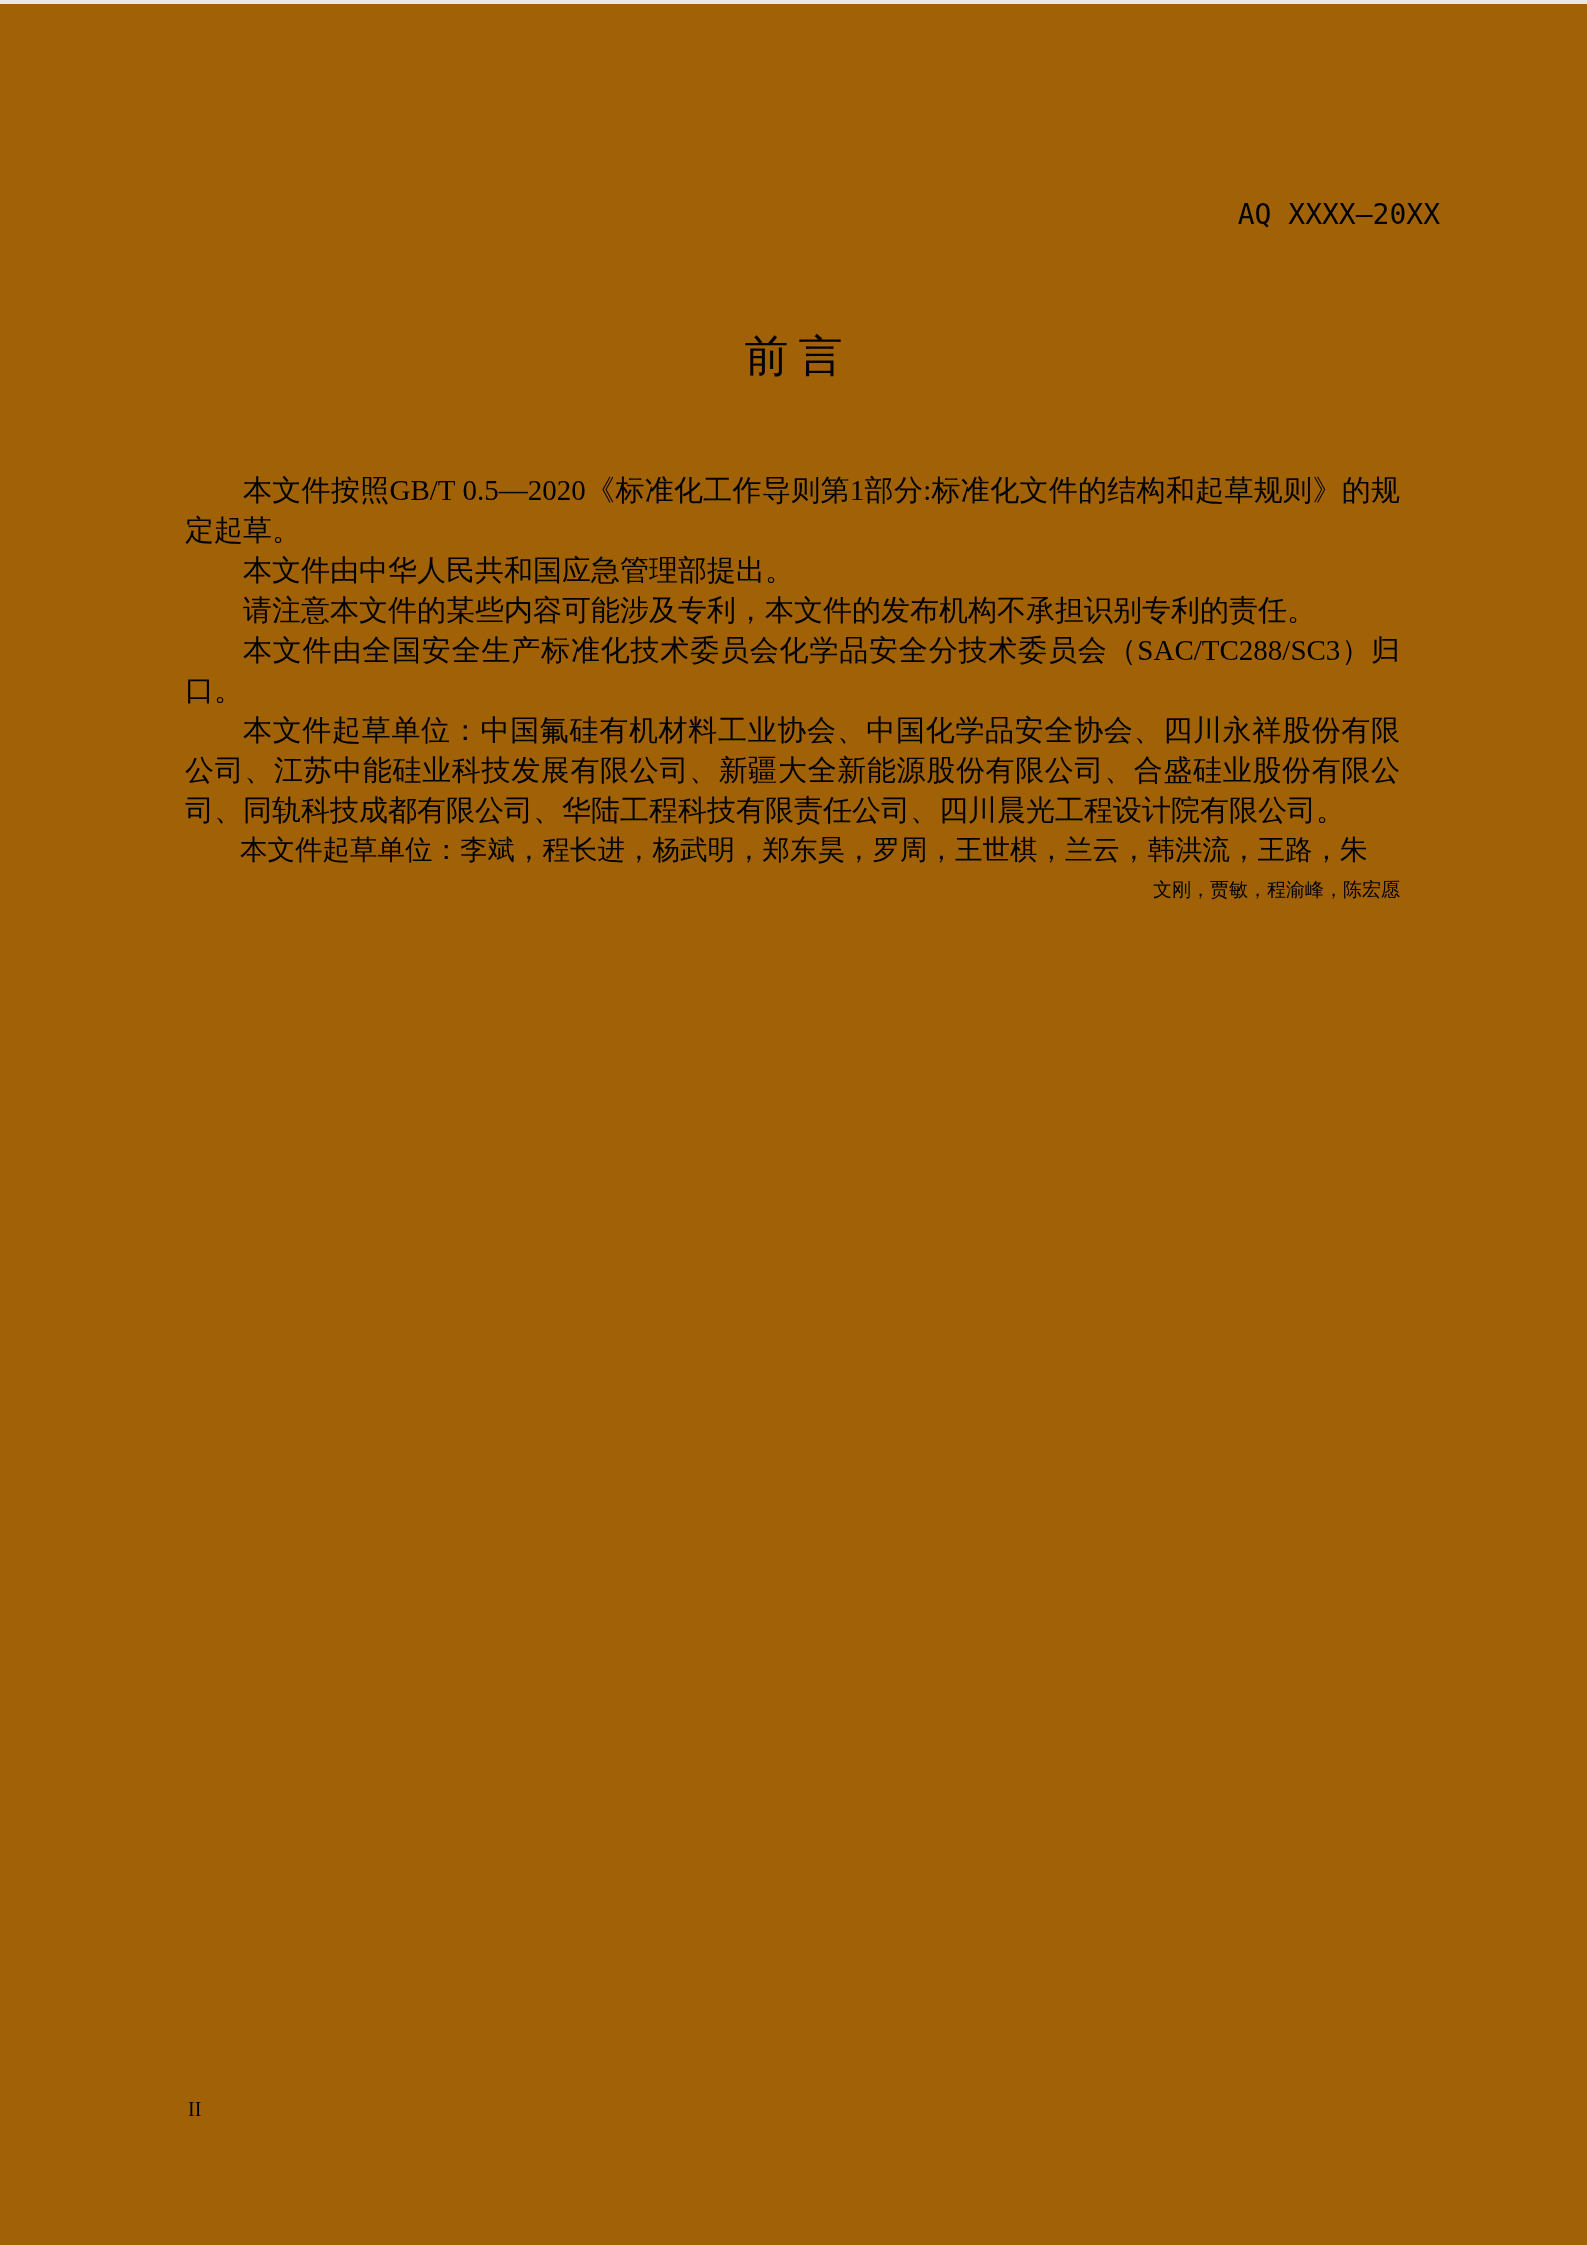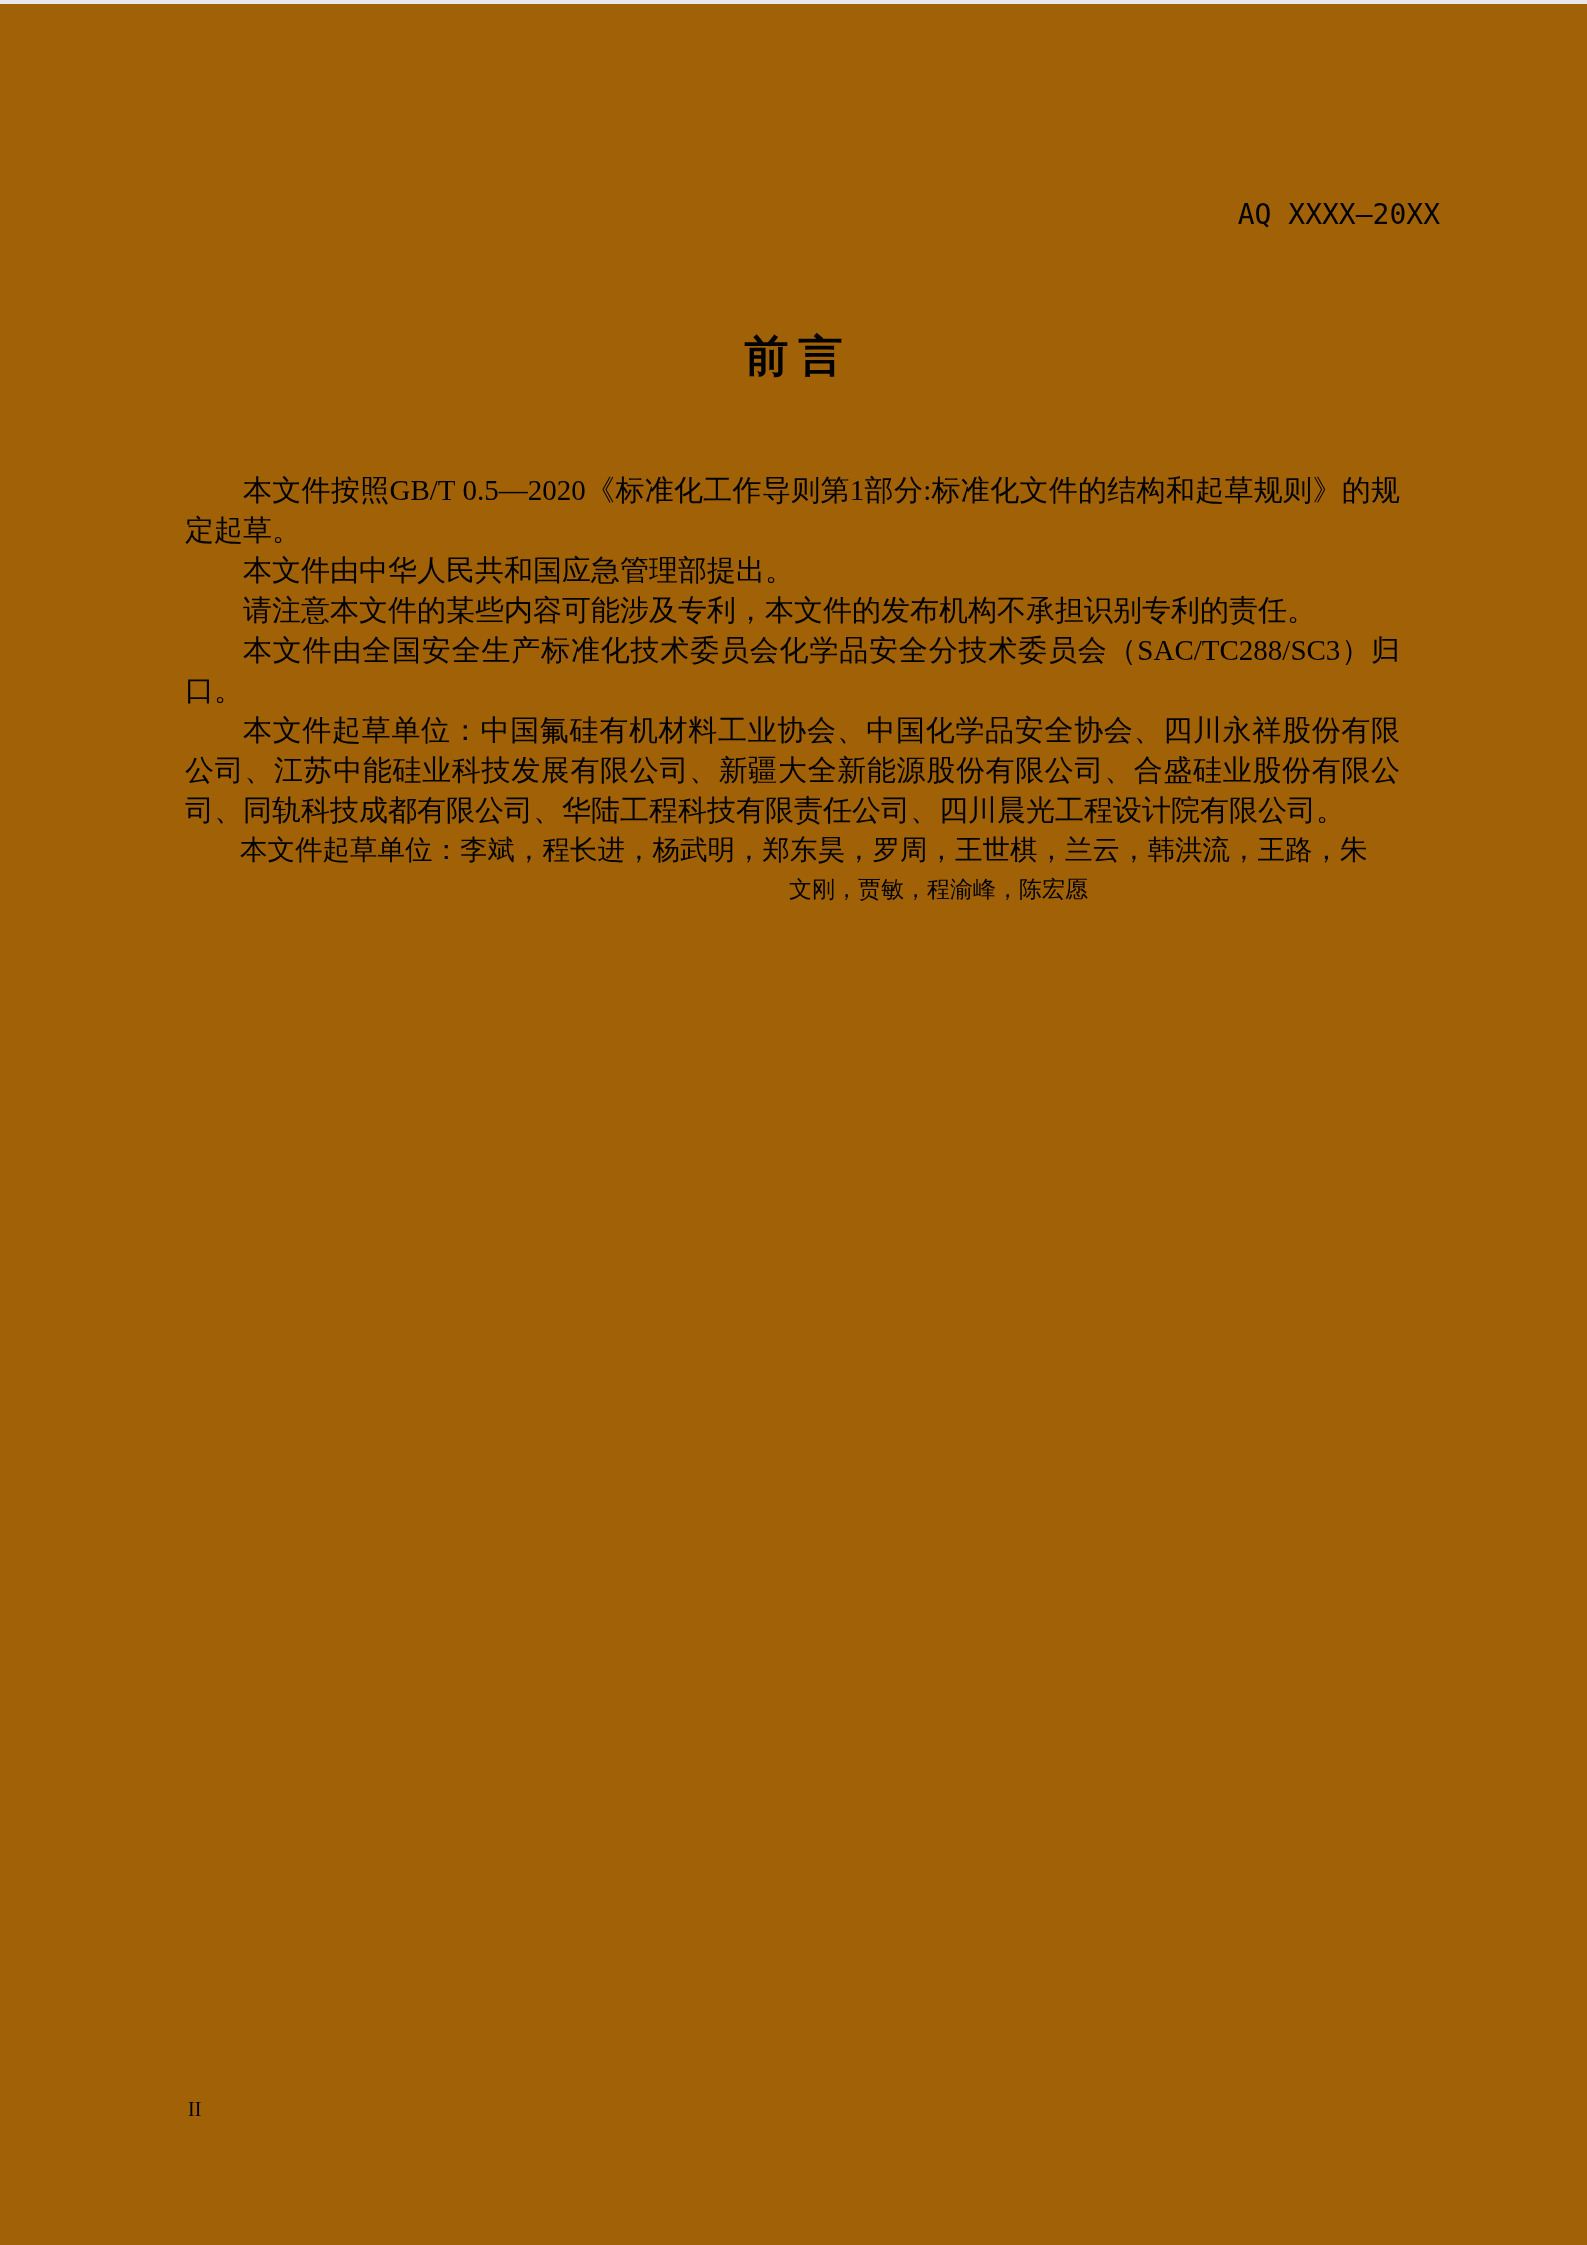--- a/index.html
+++ b/index.html
@@ -27,21 +27,21 @@
     white-space: nowrap;
   }
   .doc-title {
     position: absolute;
     top: 323px;
     left: 0;
     width: 100%;
     margin: 0;
     text-align: center;
     font-family: "Liberation Sans", "DejaVu Sans", sans-serif;
-    font-weight: bold;
+    font-weight: normal;
     font-size: 44px;
     letter-spacing: 10px;
     text-indent: 10px; 
   }
   .content {
     position: absolute;
     top: 466px;
     left: 185px;
     width: 1215px;
     font-size: 29px;
@@ -53,22 +53,22 @@
     text-indent: 2em;
   }
   .para.drafters-line1 {
     font-size: 27.5px;
     white-space: nowrap;
     text-align: left;
   }
   .para.drafters-line2 {
     text-indent: 0;
     margin-left: 292px;
-    text-align: center;
-    font-size: 23px;
+    text-align: right;
+    font-size: 19px;
   }
   .page-number {
     position: absolute;
     left: 188px;
     top: 2094px;
     font-size: 20px;
     font-family: "Liberation Serif", "DejaVu Serif", serif;
   }
 </style>
 </head>

